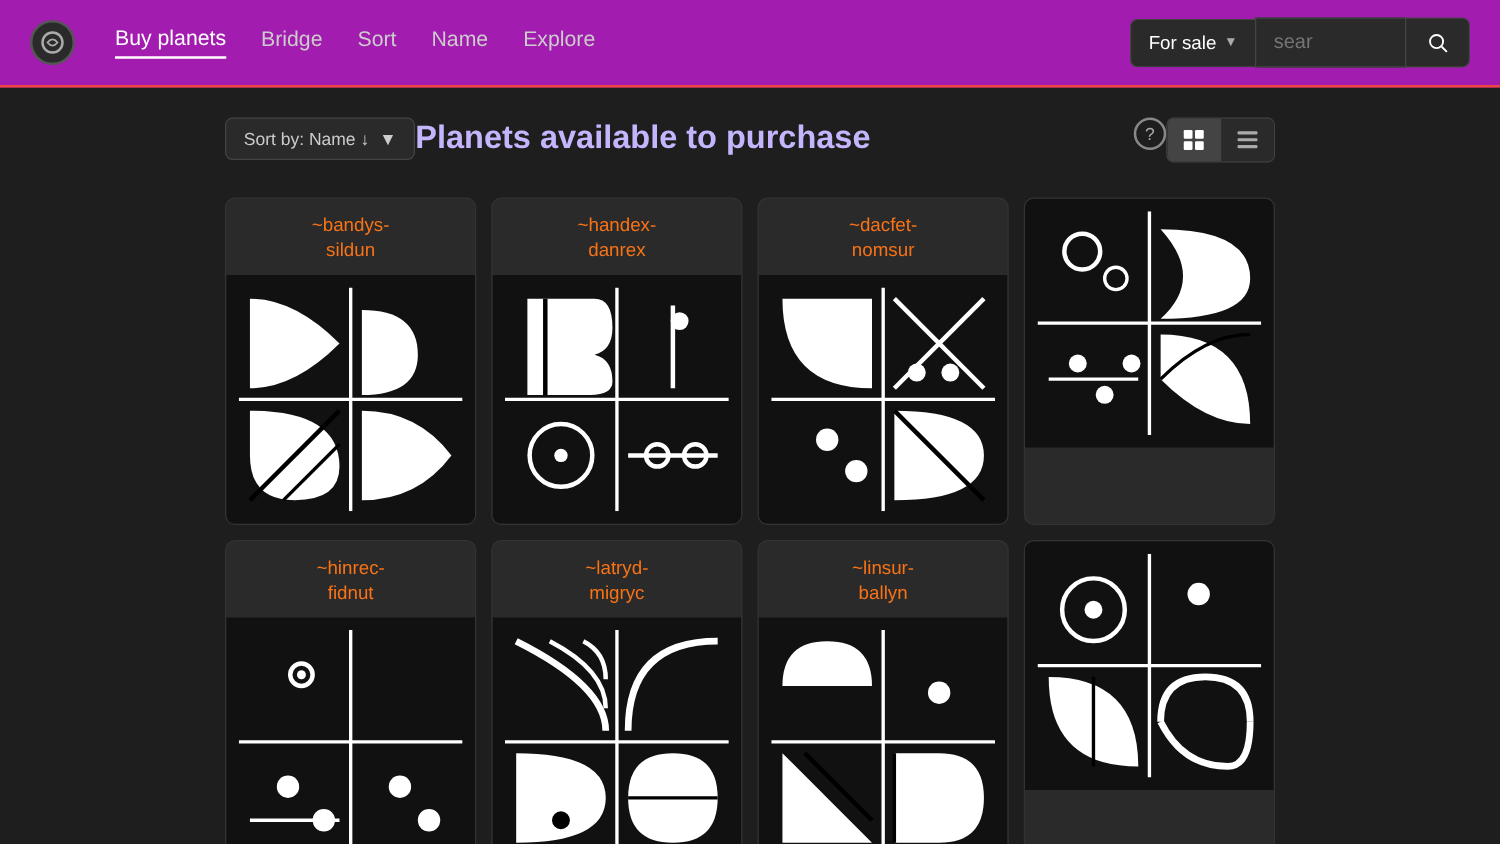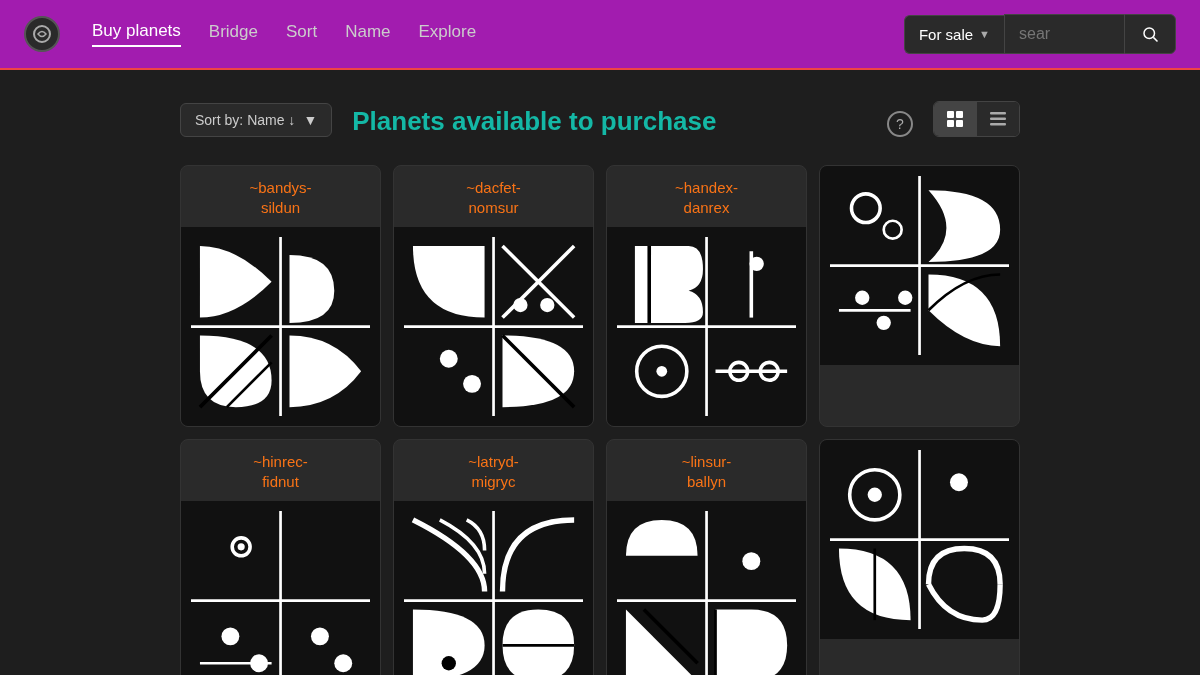--- a/index.html
+++ b/index.html
@@ -107,42 +107,40 @@
     }
 
     
     .content {
       padding: 24px 180px;
     }
 
     
     .toolbar {
       display: flex;
-      align-items: flex-end;
-      gap: 20px;
+      align-items: flex-start;
       margin-bottom: 28px;
     }
     .sort-dropdown {
       display: flex;
       align-items: center;
       background: #2a2a2a;
       border: 1px solid #444;
       border-radius: 6px;
       padding: 8px 14px;
       cursor: pointer;
       font-size: 14px;
       color: #ccc;
       gap: 8px;
     }
     .page-title {
       font-size: 26px;
       font-weight: 600;
-      color: #14b8a6;
+      color: #c4b5fd;
       flex: 1;
-      margin-top: 12px;
     }
     .help-icon {
       width: 26px;
       height: 26px;
       border-radius: 50%;
       border: 2px solid #888;
       display: flex;
       align-items: center;
       justify-content: center;
       font-size: 14px;
@@ -287,20 +285,45 @@
 
           <path d="M55 55 Q80 55 95 75 Q80 95 55 95 Z" fill="white"></path>
 
           <line x1="5" y1="95" x2="45" y2="55" stroke="black" stroke-width="2"></line>
           <line x1="20" y1="95" x2="45" y2="70" stroke="black" stroke-width="1.5"></line>
         </svg>
       </div>
     </div>
 
     <div class="planet-card">
+      <div class="planet-name">~handex-<br>danrex</div>
+      <div class="planet-sigil">
+        <svg viewBox="0 0 100 100" fill="none" xmlns="http://www.w3.org/2000/svg">
+          <rect width="100" height="100" fill="#111"></rect>
+          <line x1="50" y1="0" x2="50" y2="100" stroke="white" stroke-width="1.5"></line>
+          <line x1="0" y1="50" x2="100" y2="50" stroke="white" stroke-width="1.5"></line>
+
+          <path d="M10 5 L40 5 Q48 5 48 18 Q48 28 40 30 Q48 32 48 42 Q48 48 38 48 L10 48 Z" fill="white"></path>
+          <path d="M18 5 L18 48" stroke="black" stroke-width="2"></path>
+
+          <circle cx="78" cy="15" r="4" fill="white"></circle>
+
+          <line x1="75" y1="8" x2="75" y2="45" stroke="white" stroke-width="2"></line>
+
+          <circle cx="25" cy="75" r="14" stroke="white" stroke-width="2" fill="none"></circle>
+          <circle cx="25" cy="75" r="3" fill="white"></circle>
+
+          <line x1="55" y1="75" x2="95" y2="75" stroke="white" stroke-width="2"></line>
+          <circle cx="68" cy="75" r="5" stroke="white" stroke-width="2" fill="none"></circle>
+          <circle cx="85" cy="75" r="5" stroke="white" stroke-width="2" fill="none"></circle>
+        </svg>
+      </div>
+    </div>
+
+    <div class="planet-card">
       <div class="planet-name">~dacfet-<br>nomsur</div>
       <div class="planet-sigil">
         <svg viewBox="0 0 100 100" fill="none" xmlns="http://www.w3.org/2000/svg">
           <rect width="100" height="100" fill="#111"></rect>
           <line x1="50" y1="0" x2="50" y2="100" stroke="white" stroke-width="1.5"></line>
           <line x1="0" y1="50" x2="100" y2="50" stroke="white" stroke-width="1.5"></line>
 
           <path d="M5 5 L45 5 L45 45 Q5 45 5 5 Z" fill="white"></path>
 
           <line x1="55" y1="5" x2="95" y2="45" stroke="white" stroke-width="2"></line>
@@ -311,45 +334,20 @@
           <circle cx="25" cy="68" r="5" fill="white"></circle>
           <circle cx="38" cy="82" r="5" fill="white"></circle>
 
           <path d="M55 55 Q95 55 95 75 Q95 95 55 95 Z" fill="white"></path>
           <line x1="55" y1="55" x2="95" y2="95" stroke="black" stroke-width="2"></line>
         </svg>
       </div>
     </div>
 
     <div class="planet-card">
-      <div class="planet-name">~handex-<br>danrex</div>
-      <div class="planet-sigil">
-        <svg viewBox="0 0 100 100" fill="none" xmlns="http://www.w3.org/2000/svg">
-          <rect width="100" height="100" fill="#111"></rect>
-          <line x1="50" y1="0" x2="50" y2="100" stroke="white" stroke-width="1.5"></line>
-          <line x1="0" y1="50" x2="100" y2="50" stroke="white" stroke-width="1.5"></line>
-
-          <path d="M10 5 L40 5 Q48 5 48 18 Q48 28 40 30 Q48 32 48 42 Q48 48 38 48 L10 48 Z" fill="white"></path>
-          <path d="M18 5 L18 48" stroke="black" stroke-width="2"></path>
-
-          <circle cx="78" cy="15" r="4" fill="white"></circle>
-
-          <line x1="75" y1="8" x2="75" y2="45" stroke="white" stroke-width="2"></line>
-
-          <circle cx="25" cy="75" r="14" stroke="white" stroke-width="2" fill="none"></circle>
-          <circle cx="25" cy="75" r="3" fill="white"></circle>
-
-          <line x1="55" y1="75" x2="95" y2="75" stroke="white" stroke-width="2"></line>
-          <circle cx="68" cy="75" r="5" stroke="white" stroke-width="2" fill="none"></circle>
-          <circle cx="85" cy="75" r="5" stroke="white" stroke-width="2" fill="none"></circle>
-        </svg>
-      </div>
-    </div>
-
-    <div class="planet-card">
       <div class="planet-sigil">
         <svg viewBox="0 0 100 100" fill="none" xmlns="http://www.w3.org/2000/svg">
           <rect width="100" height="100" fill="#111"></rect>
           <line x1="50" y1="0" x2="50" y2="100" stroke="white" stroke-width="1.5"></line>
           <line x1="0" y1="50" x2="100" y2="50" stroke="white" stroke-width="1.5"></line>
 
           <circle cx="20" cy="18" r="8" stroke="white" stroke-width="2" fill="none"></circle>
           <circle cx="35" cy="30" r="5" stroke="white" stroke-width="1.5" fill="none"></circle>
 
           <path d="M55 8 Q95 8 95 30 Q95 48 55 48 Q75 30 55 8 Z" fill="white"></path>

